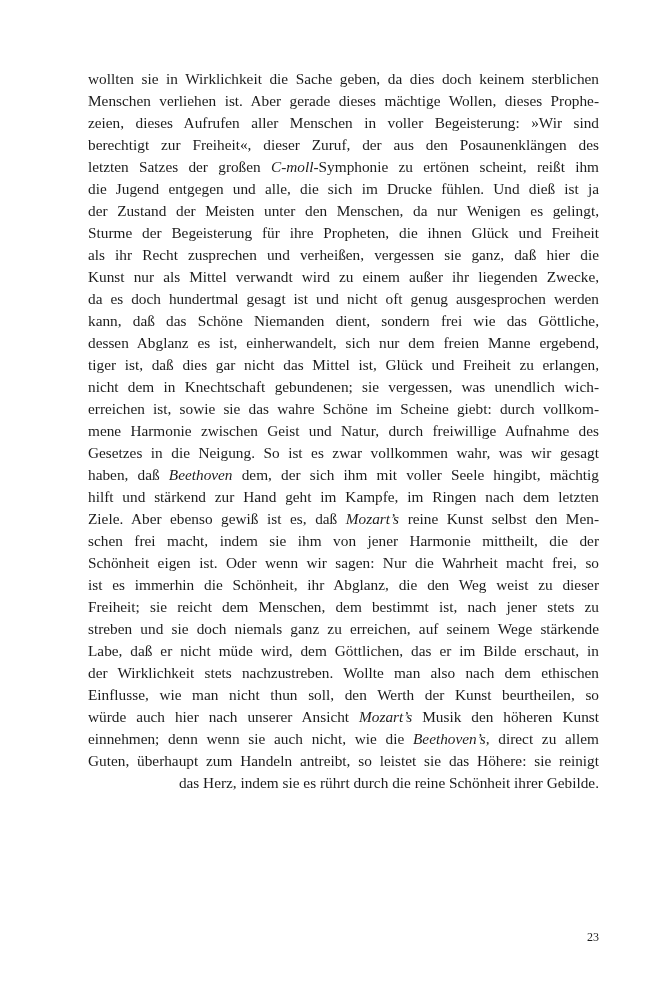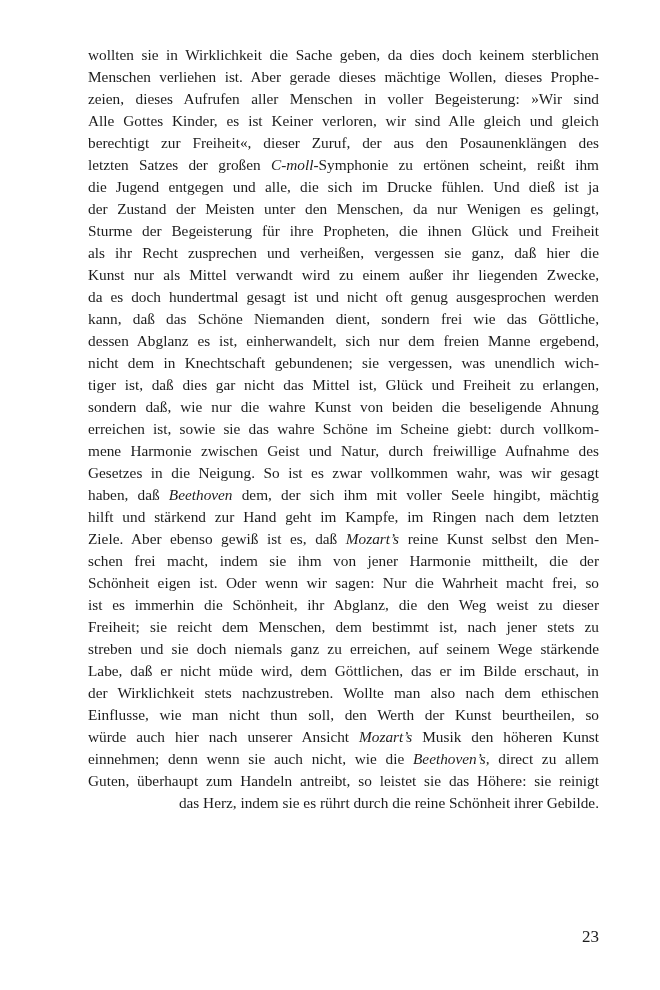--- a/index.html
+++ b/index.html
@@ -12,21 +12,21 @@
     width: 660px;
     height: 990px;
     background: #ffffff;
     font-family: "Liberation Serif", serif;
     color: #1c1c1c;
     overflow: hidden;
   }
   .text-block {
     position: absolute;
     left: 88px;
-    top: 44px;
+    top: 68px;
     width: 511px;
   }
   .line {
     height: 22px;
     line-height: 22px;
     font-size: 15.3px;
     text-align: justify;
     text-align-last: justify;
     text-justify: inter-word;
     overflow: hidden;
@@ -39,46 +39,44 @@
   .em {
     font-style: italic;
     margin-top: 45px;
   }
   .page-number {
     position: absolute;
     left: 88px;
     top: 929px;
     width: 511px;
     text-align: right;
-    font-size: 17px;
+    font-size: 12px;
     line-height: 16px;
   }
 </style>
 </head>
 <body>
 
 <div class="page">
   <div class="text-block">
       <div class="line"><span>wollten sie in Wirklichkeit die Sache geben, da dies doch keinem sterblichen</span></div>
       <div class="line"><span>Menschen verliehen ist. Aber gerade dieses mächtige Wollen, dieses Prophe-</span></div>
       <div class="line"><span>zeien, dieses Aufrufen aller Menschen in voller Begeisterung: »Wir sind</span></div>
-      <div class="line"><span>Alle Gottes Kinder, es ist Keiner verloren, wir sind Alle gleich und gleich</span></div>
       <div class="line"><span>berechtigt zur Freiheit«, dieser Zuruf, der aus den Posaunenklängen des</span></div>
       <div class="line"><span>letzten Satzes der großen </span><span class="em">C-moll</span><span>-Symphonie zu ertönen scheint, reißt ihm</span></div>
       <div class="line"><span>die Jugend entgegen und alle, die sich im Drucke fühlen. Und dieß ist ja</span></div>
       <div class="line"><span>der Zustand der Meisten unter den Menschen, da nur Wenigen es gelingt,</span></div>
       <div class="line"><span>Sturme der Begeisterung für ihre Propheten, die ihnen Glück und Freiheit</span></div>
       <div class="line"><span>als ihr Recht zusprechen und verheißen, vergessen sie ganz, daß hier die</span></div>
       <div class="line"><span>Kunst nur als Mittel verwandt wird zu einem außer ihr liegenden Zwecke,</span></div>
       <div class="line"><span>da es doch hundertmal gesagt ist und nicht oft genug ausgesprochen werden</span></div>
       <div class="line"><span>kann, daß das Schöne Niemanden dient, sondern frei wie das Göttliche,</span></div>
       <div class="line"><span>dessen Abglanz es ist, einherwandelt, sich nur dem freien Manne ergebend,</span></div>
+      <div class="line"><span>tiger ist, daß dies gar nicht das Mittel ist, Glück und Freiheit zu erlangen,</span></div>
       <div class="line"><span>nicht dem in Knechtschaft gebundenen; sie vergessen, was unendlich wich-</span></div>
-      <div class="line"><span>tiger ist, daß dies gar nicht das Mittel ist, Glück und Freiheit zu erlangen,</span></div>
-      <div class="line"><span>sondern daß, wie nur die wahre Kunst von beiden die beseligende Ahnung</span></div>
       <div class="line"><span>erreichen ist, sowie sie das wahre Schöne im Scheine giebt: durch vollkom-</span></div>
       <div class="line"><span>mene Harmonie zwischen Geist und Natur, durch freiwillige Aufnahme des</span></div>
       <div class="line"><span>Gesetzes in die Neigung. So ist es zwar vollkommen wahr, was wir gesagt</span></div>
       <div class="line"><span>haben, daß </span><span class="em">Beethoven</span><span> dem, der sich ihm mit voller Seele hingibt, mächtig</span></div>
       <div class="line"><span>hilft und stärkend zur Hand geht im Kampfe, im Ringen nach dem letzten</span></div>
       <div class="line"><span>Ziele. Aber ebenso gewiß ist es, daß </span><span class="em">Mozart’s</span><span> reine Kunst selbst den Men-</span></div>
       <div class="line"><span>schen frei macht, indem sie ihm von jener Harmonie mittheilt, die der</span></div>
       <div class="line"><span>Schönheit eigen ist. Oder wenn wir sagen: Nur die Wahrheit macht frei, so</span></div>
       <div class="line"><span>ist es immerhin die Schönheit, ihr Abglanz, die den Weg weist zu dieser</span></div>
       <div class="line"><span>Freiheit; sie reicht dem Menschen, dem bestimmt ist, nach jener stets zu</span></div>

